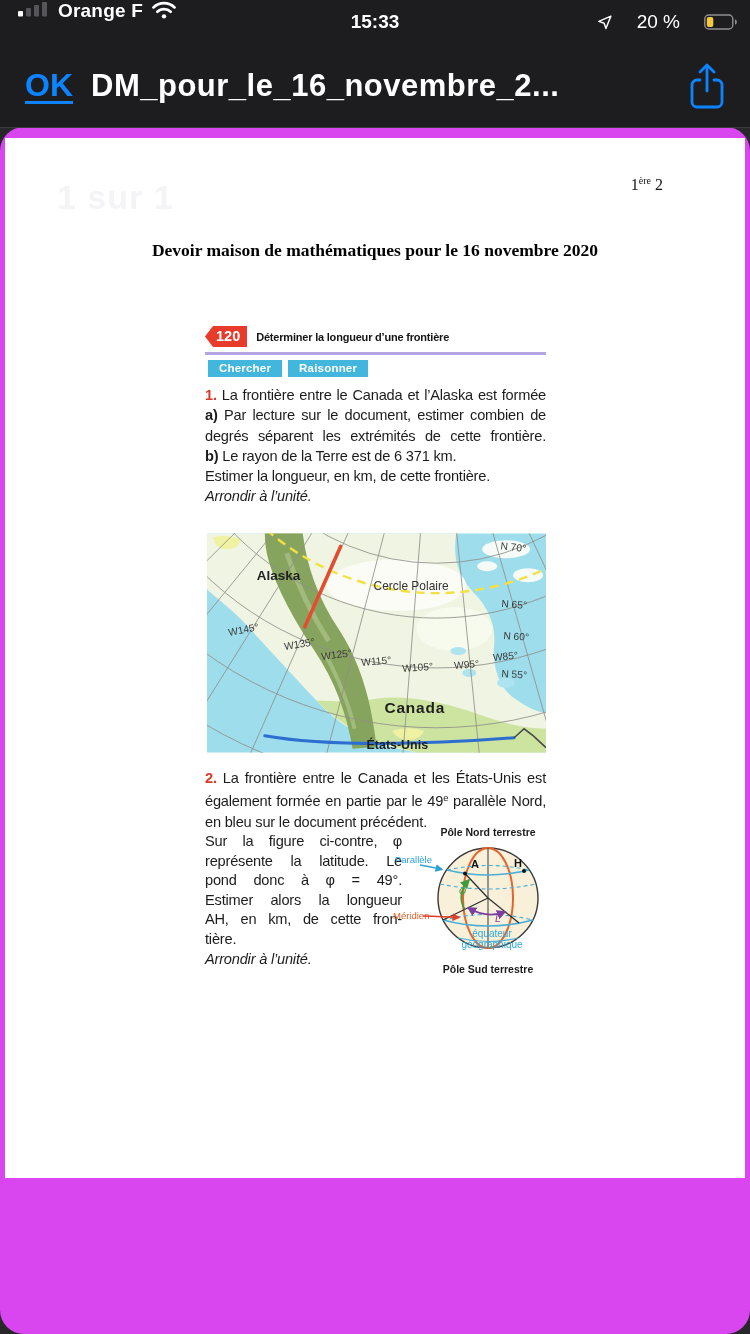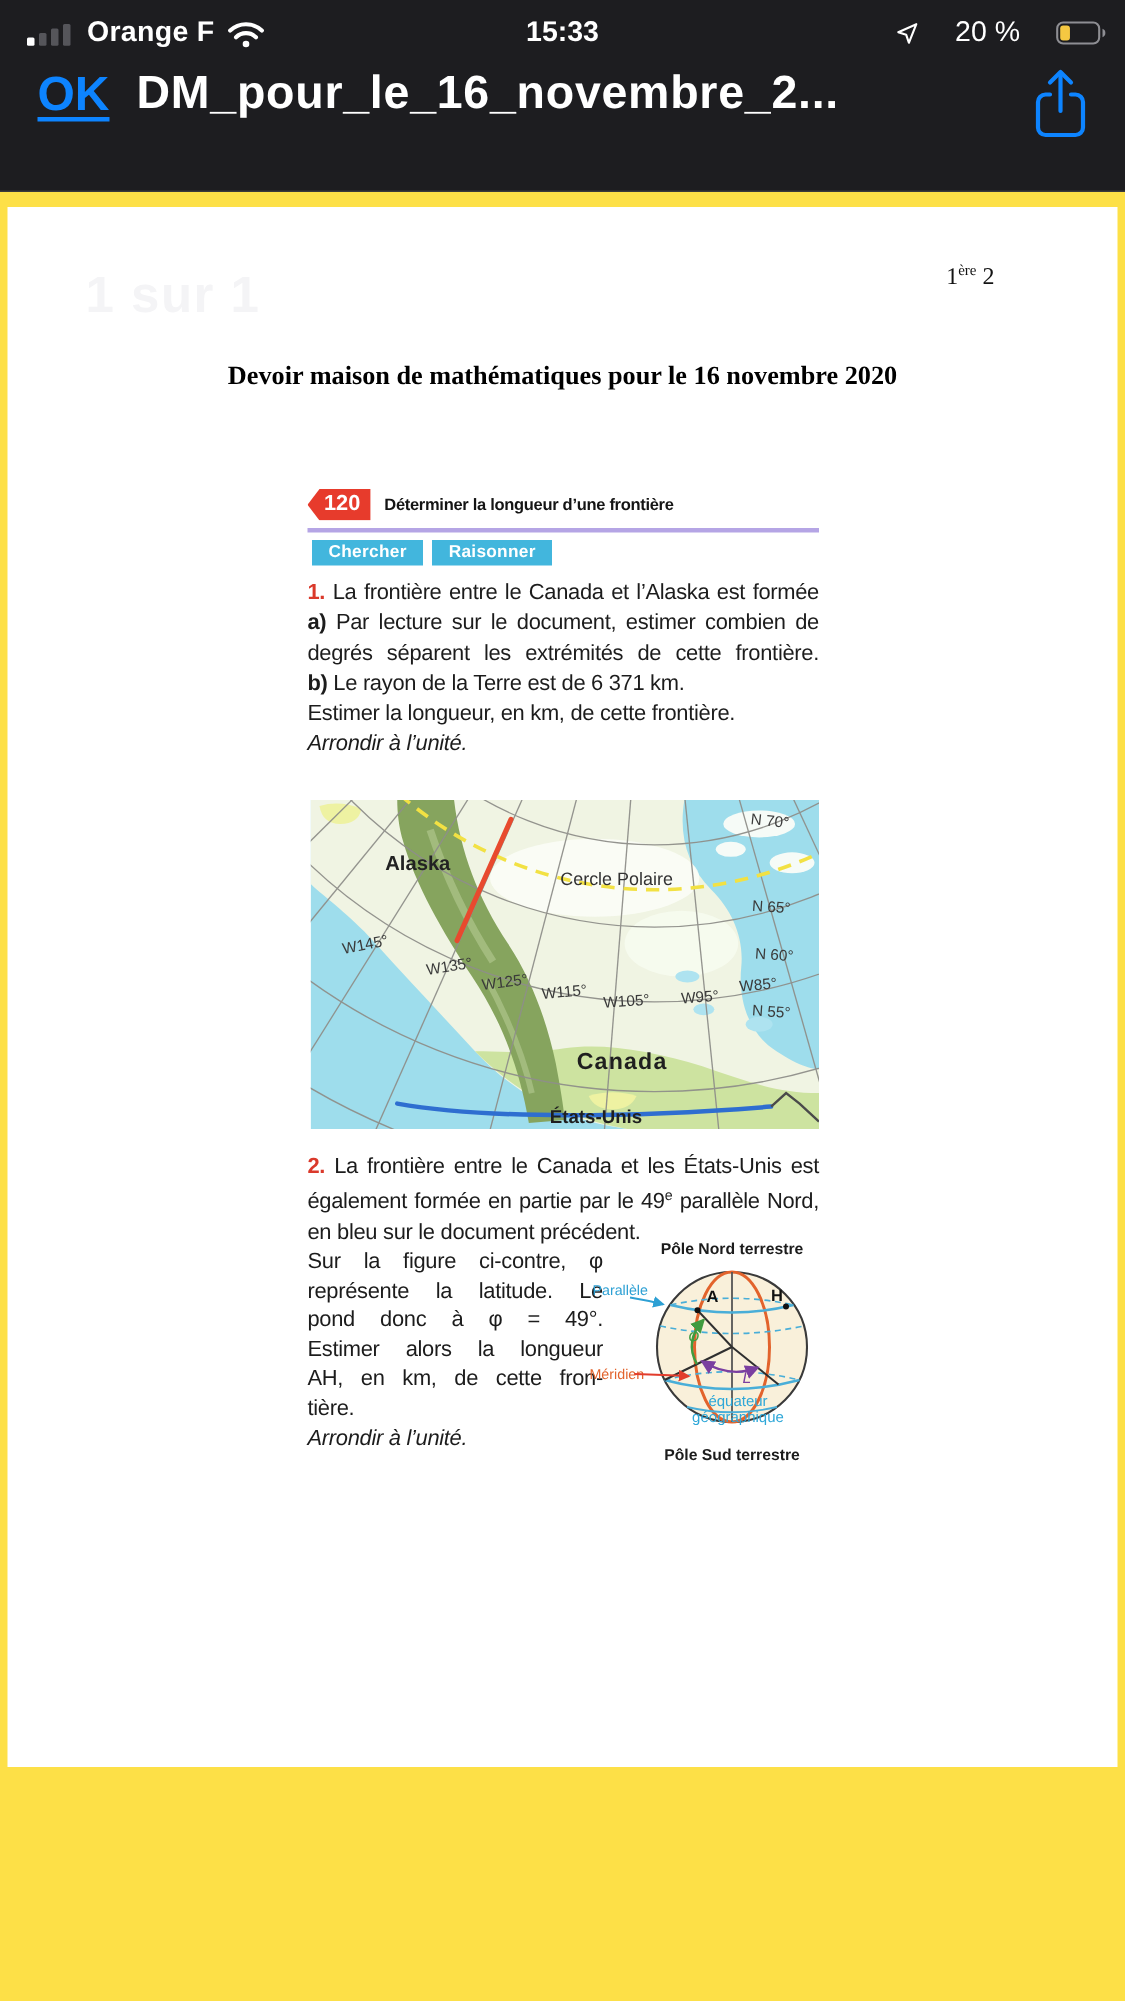--- a/index.html
+++ b/index.html
@@ -7,43 +7,43 @@
     width:750px;height:1334px;position:relative;overflow:hidden;
     background:#28282b;
     font-family:"Liberation Sans",sans-serif;
     -webkit-font-smoothing:antialiased;
   }
   
   .statusbar{
     position:absolute;left:0;top:0;width:750px;height:44px;
     background:#1d1d20;color:#fff;z-index:5;
   }
-  .sb-left{position:absolute;left:18px;top:0;height:44px;display:flex;align-items:center;gap:8px;}
+  .sb-left{position:absolute;left:18px;top:0;height:44px;display:flex;gap:8px;}
   .sb-carrier{font-size:19px;font-weight:600;letter-spacing:.2px;}
   .sb-time{position:absolute;left:0;top:0;width:750px;height:44px;display:flex;align-items:center;justify-content:center;font-size:19px;font-weight:700;}
   .sb-right{position:absolute;right:12px;top:0;height:44px;display:flex;align-items:center;gap:24px;}
   .sb-batt-pct{font-size:19px;font-weight:400;}
   
   .navbar{
     position:absolute;left:0;top:44px;width:750px;height:83px;
     background:#1d1d20;border-bottom:1px solid #3a3a3c;z-index:5;
-    display:flex;align-items:flex-start;
+    display:flex;align-items:center;
   }
   .nav-back{
     margin-left:25px;font-size:32px;font-weight:700;color:#0d84ff;
     text-decoration:underline;text-underline-offset:5px;text-decoration-thickness:3px;
     flex:0 0 auto;
   }
   .nav-title{
     margin-left:18px;font-size:31px;font-weight:700;color:#fff;
     white-space:nowrap;overflow:hidden;max-width:560px;letter-spacing:.5px;
   }
   .nav-share{margin-left:auto;margin-right:24px;flex:0 0 auto;display:flex;}
   
-  .content{position:absolute;left:0;top:127px;width:750px;height:1207px;background:#fde047;}
+  .content{position:absolute;left:0;top:127px;width:750px;height:1207px;background:#d946ef;border-radius:24px;}
   .page{
     position:absolute;left:5px;top:11px;width:740px;height:1040px;background:#ffffff;
     color:#1c1c1c;
   }
   .watermark{
     position:absolute;left:52px;top:40px;font-size:34px;font-weight:700;color:#f4f4f6;
     letter-spacing:1px;
   }
   .class-label{position:absolute;right:82px;top:37px;font-family:"Liberation Serif",serif;font-size:16px;color:#141414;}
   .class-label .sup{font-size:10px;vertical-align:6px;}

